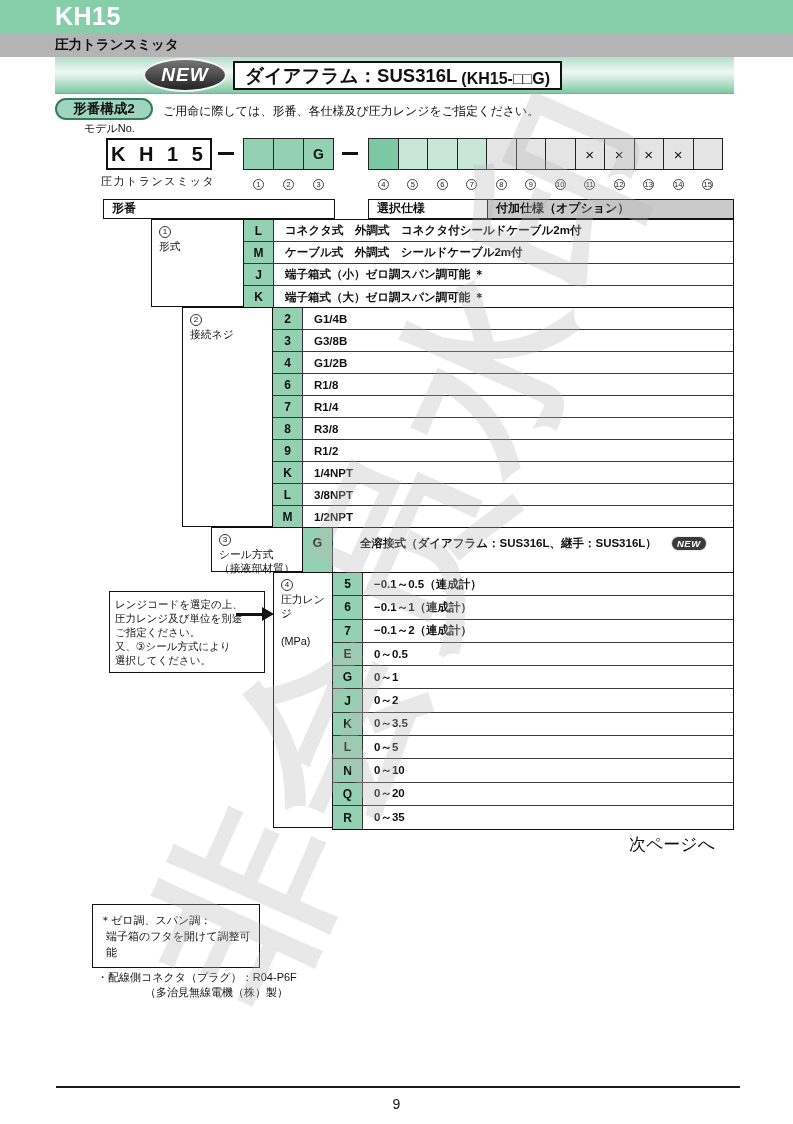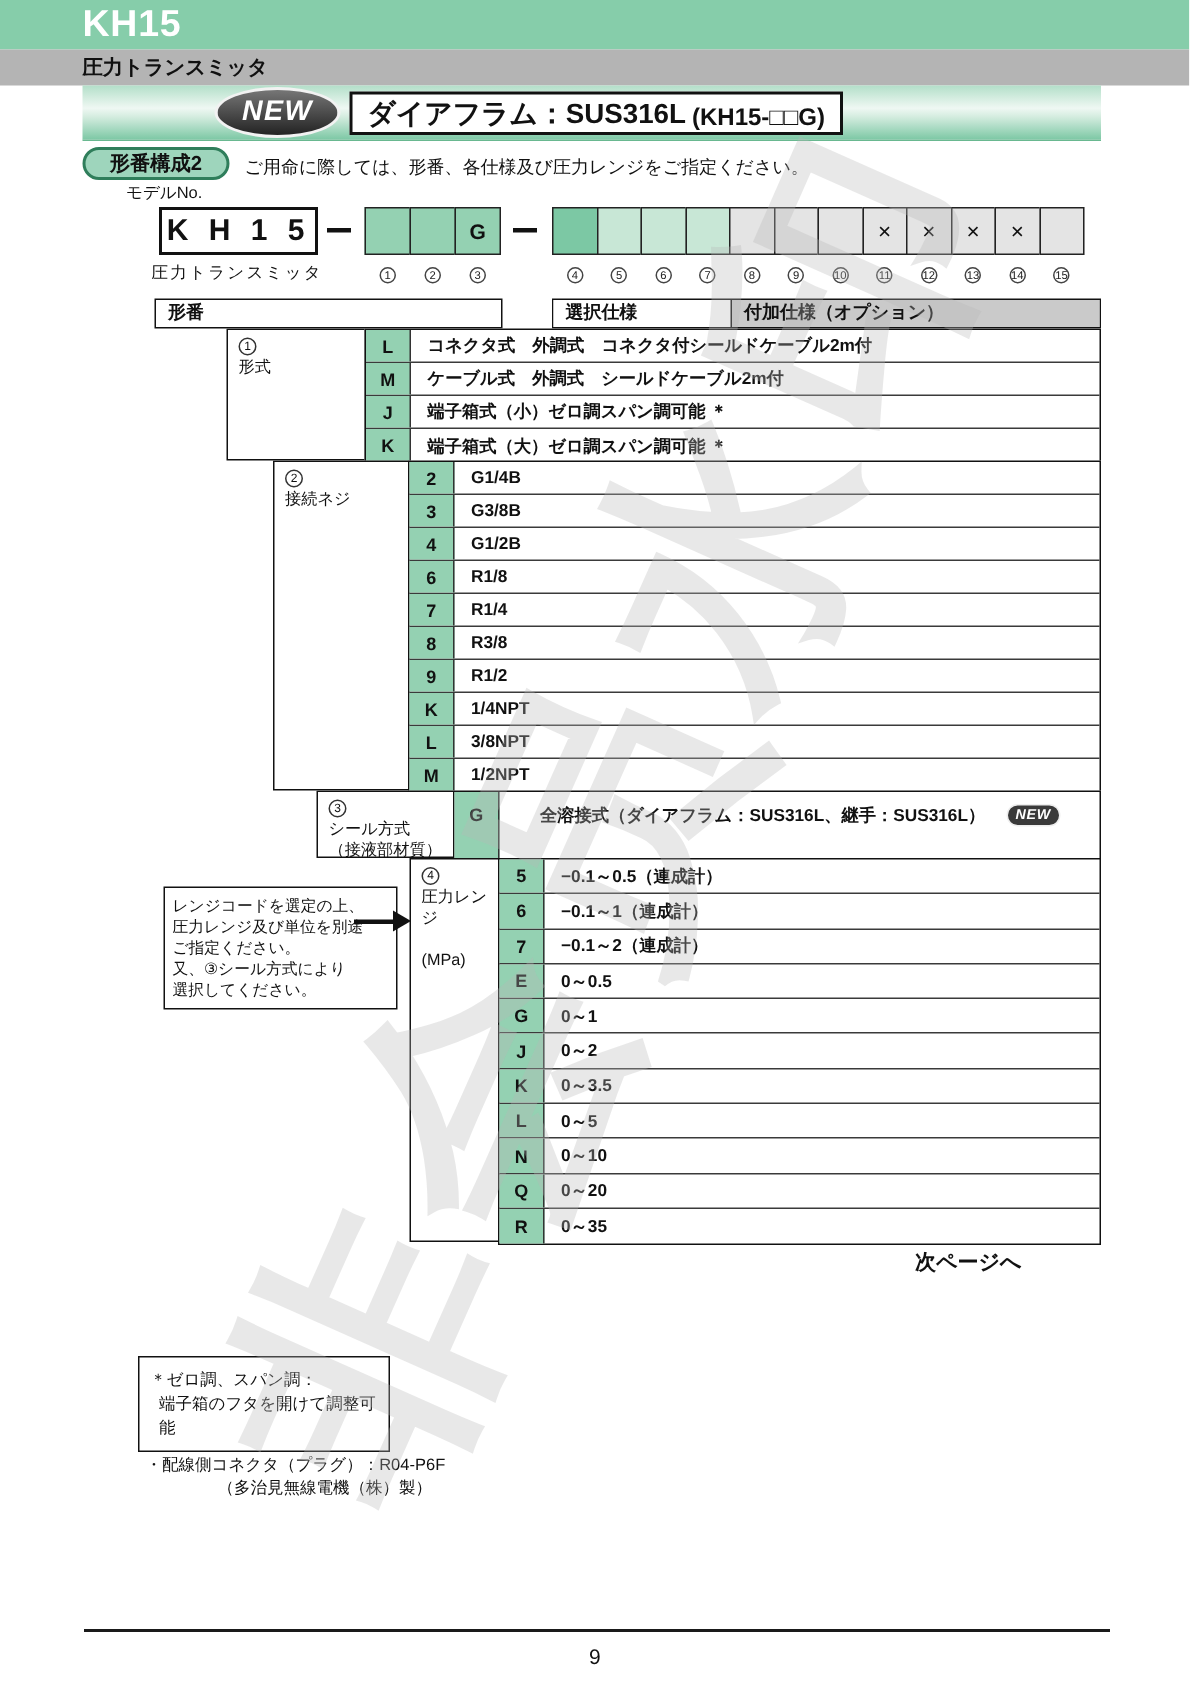--- a/index.html
+++ b/index.html
@@ -78,21 +78,21 @@
               font-size:9.5px; text-align:center; line-height:14px; letter-spacing:.5px; }
 
   
   .range-note { position:absolute; left:109px; top:591px; width:156px; border:1.5px solid #111; background:#fff;
                 padding:5px 5px; font-size:10.5px; line-height:14px; font-weight:500; }
   .arrow-line { position:absolute; left:236px; top:613px; width:27px; height:2.5px; background:#111; }
   .arrow-head { position:absolute; left:262px; top:607px; width:0; height:0;
                 border-left:12px solid #111; border-top:7px solid transparent; border-bottom:7px solid transparent; }
 
   
-  .next-page { position:absolute; left:610px; top:833px; width:124px; text-align:left; font-size:14px; font-weight:700; }
+  .next-page { position:absolute; left:610px; top:833px; width:124px; text-align:center; font-size:17px; font-weight:400; }
   .adjust-note { position:absolute; left:92px; top:904px; width:168px; border:1.5px solid #111; background:#fff;
                  padding:7px 7px; font-size:11px; line-height:16px; font-weight:500; }
   .adjust-note .line2 { padding-left:6px; }
   .connector-note { position:absolute; left:97px; top:970px; font-size:11px; line-height:15px; font-weight:500; }
   .connector-note .line2 { padding-left:48px; }
   .footer-line { position:absolute; left:56px; top:1086px; width:684px; height:2px; background:#1a1a1a; }
   .page-num { position:absolute; left:0; top:1096px; width:793px; text-align:center; font-size:14px; }
 
   
   .watermark { position:absolute; left:-70px; top:430px; width:950px; text-align:center; white-space:nowrap;

